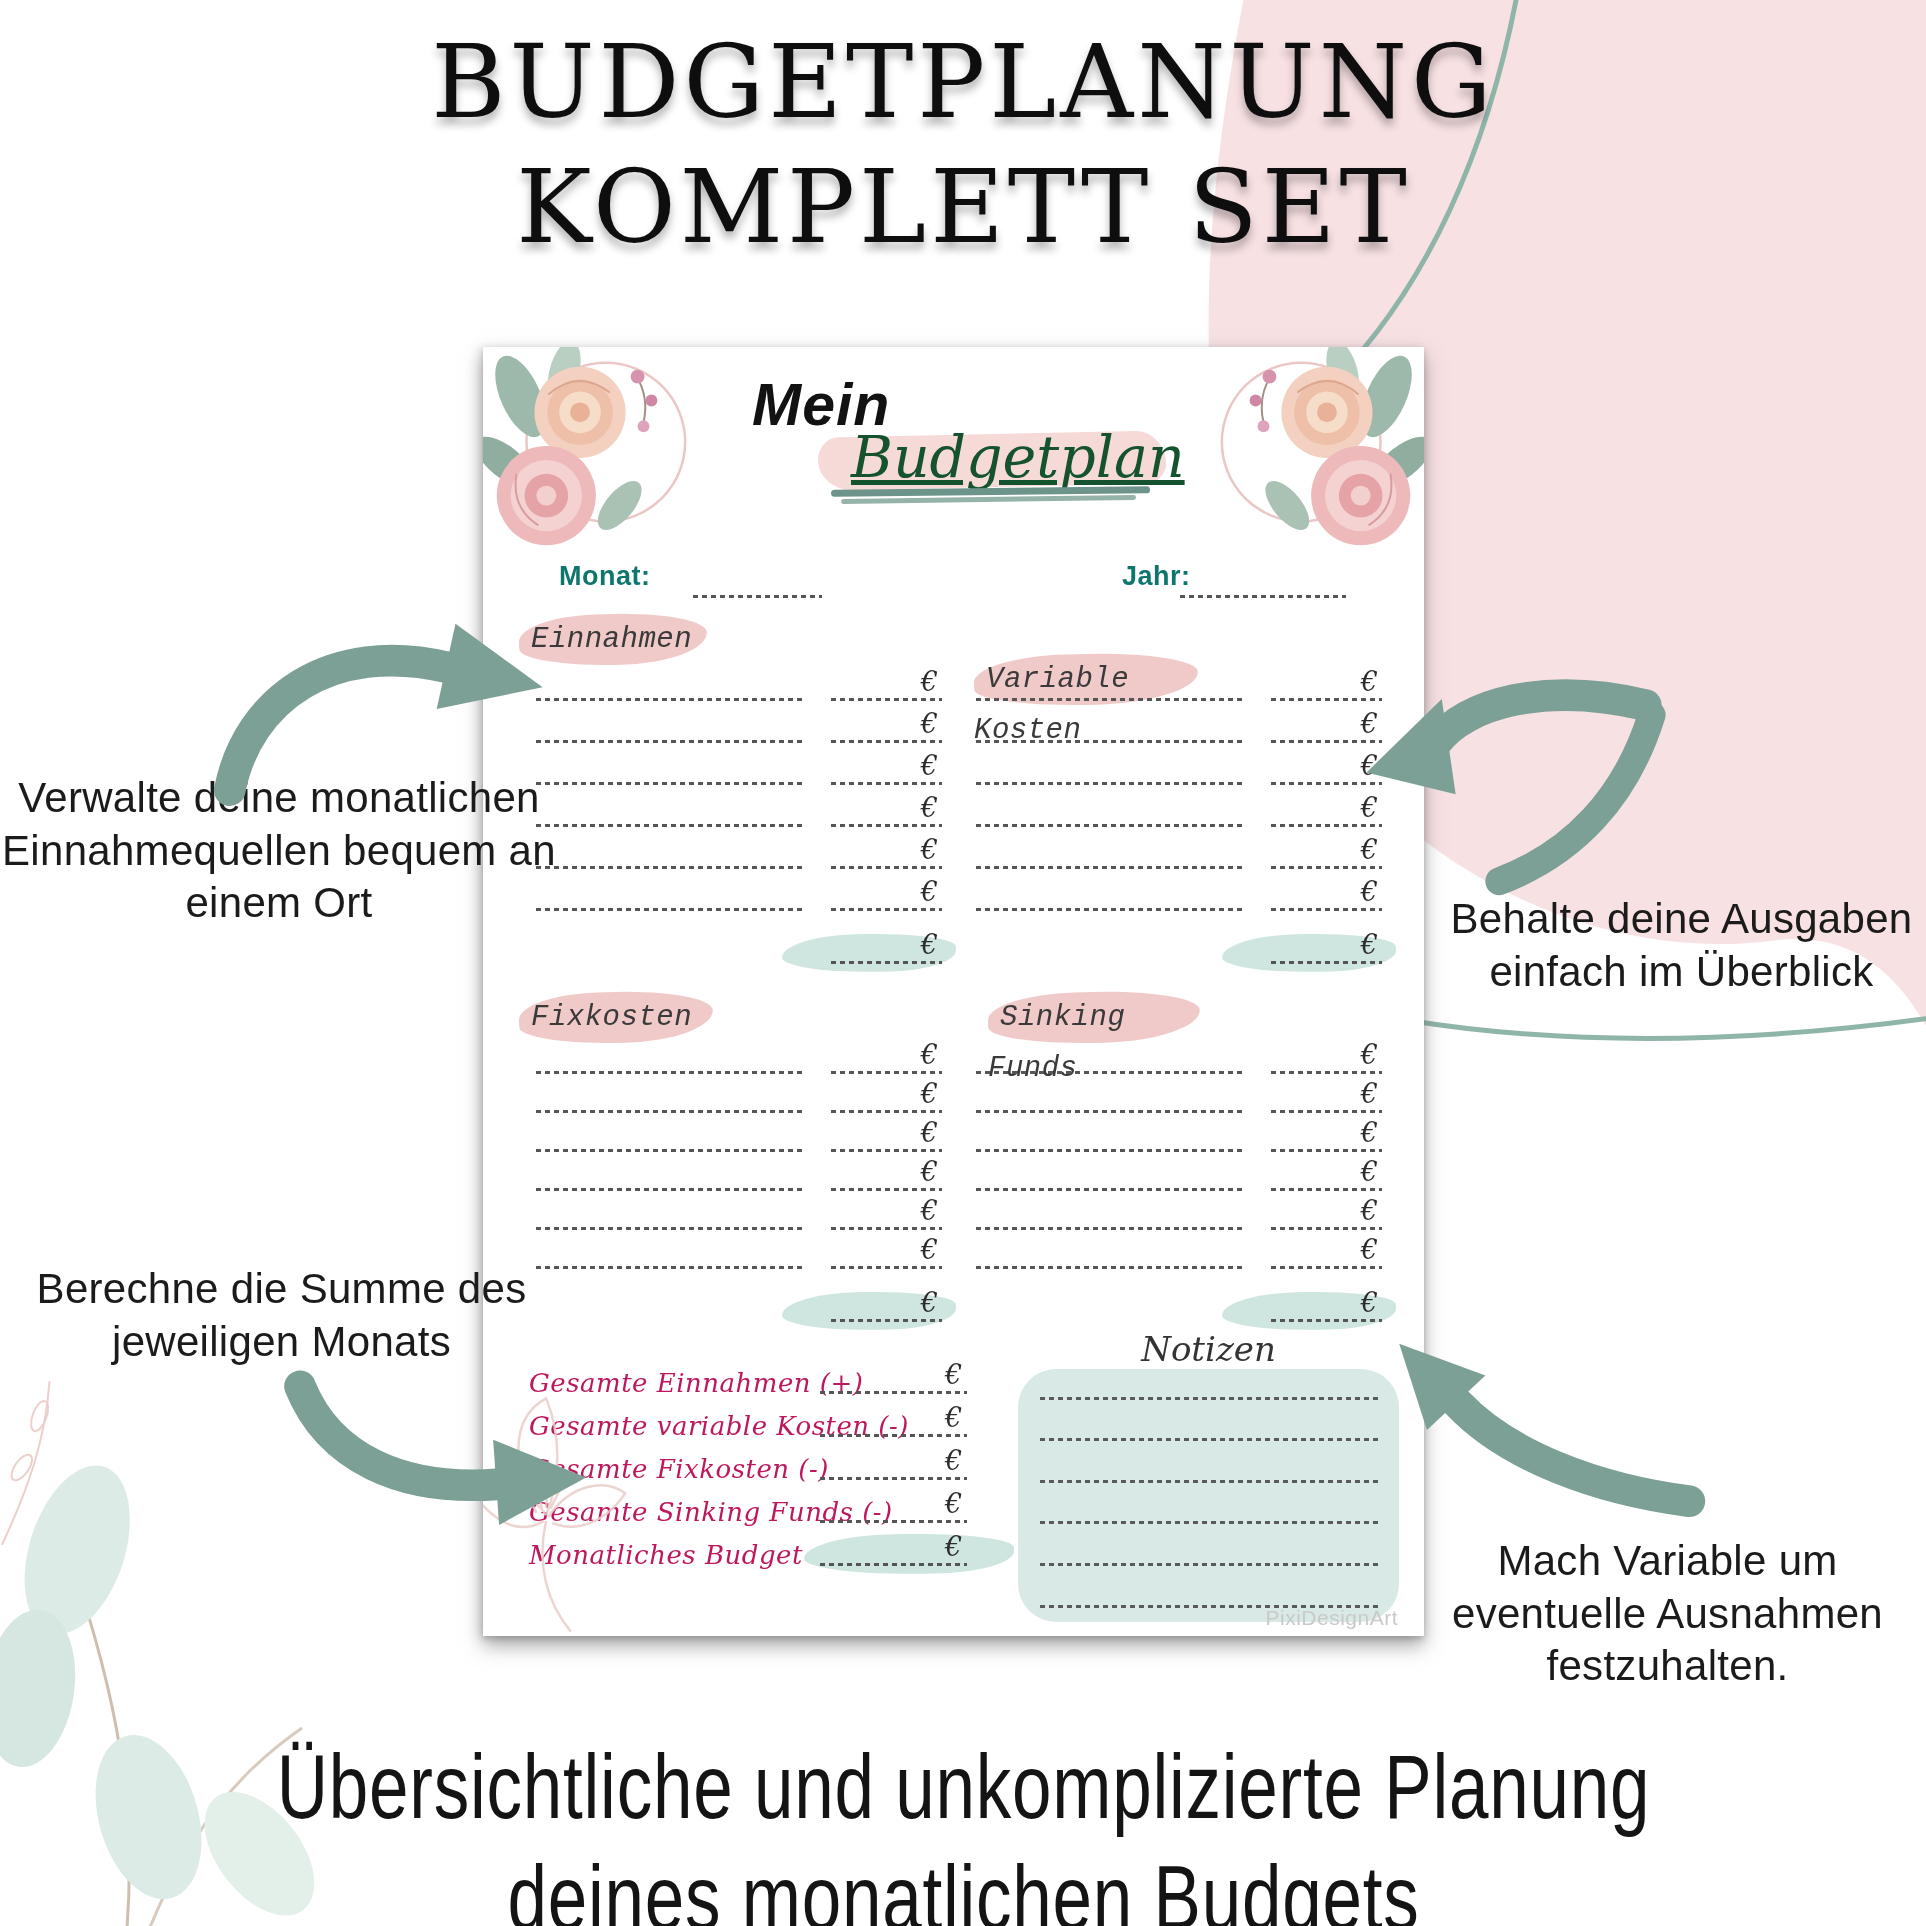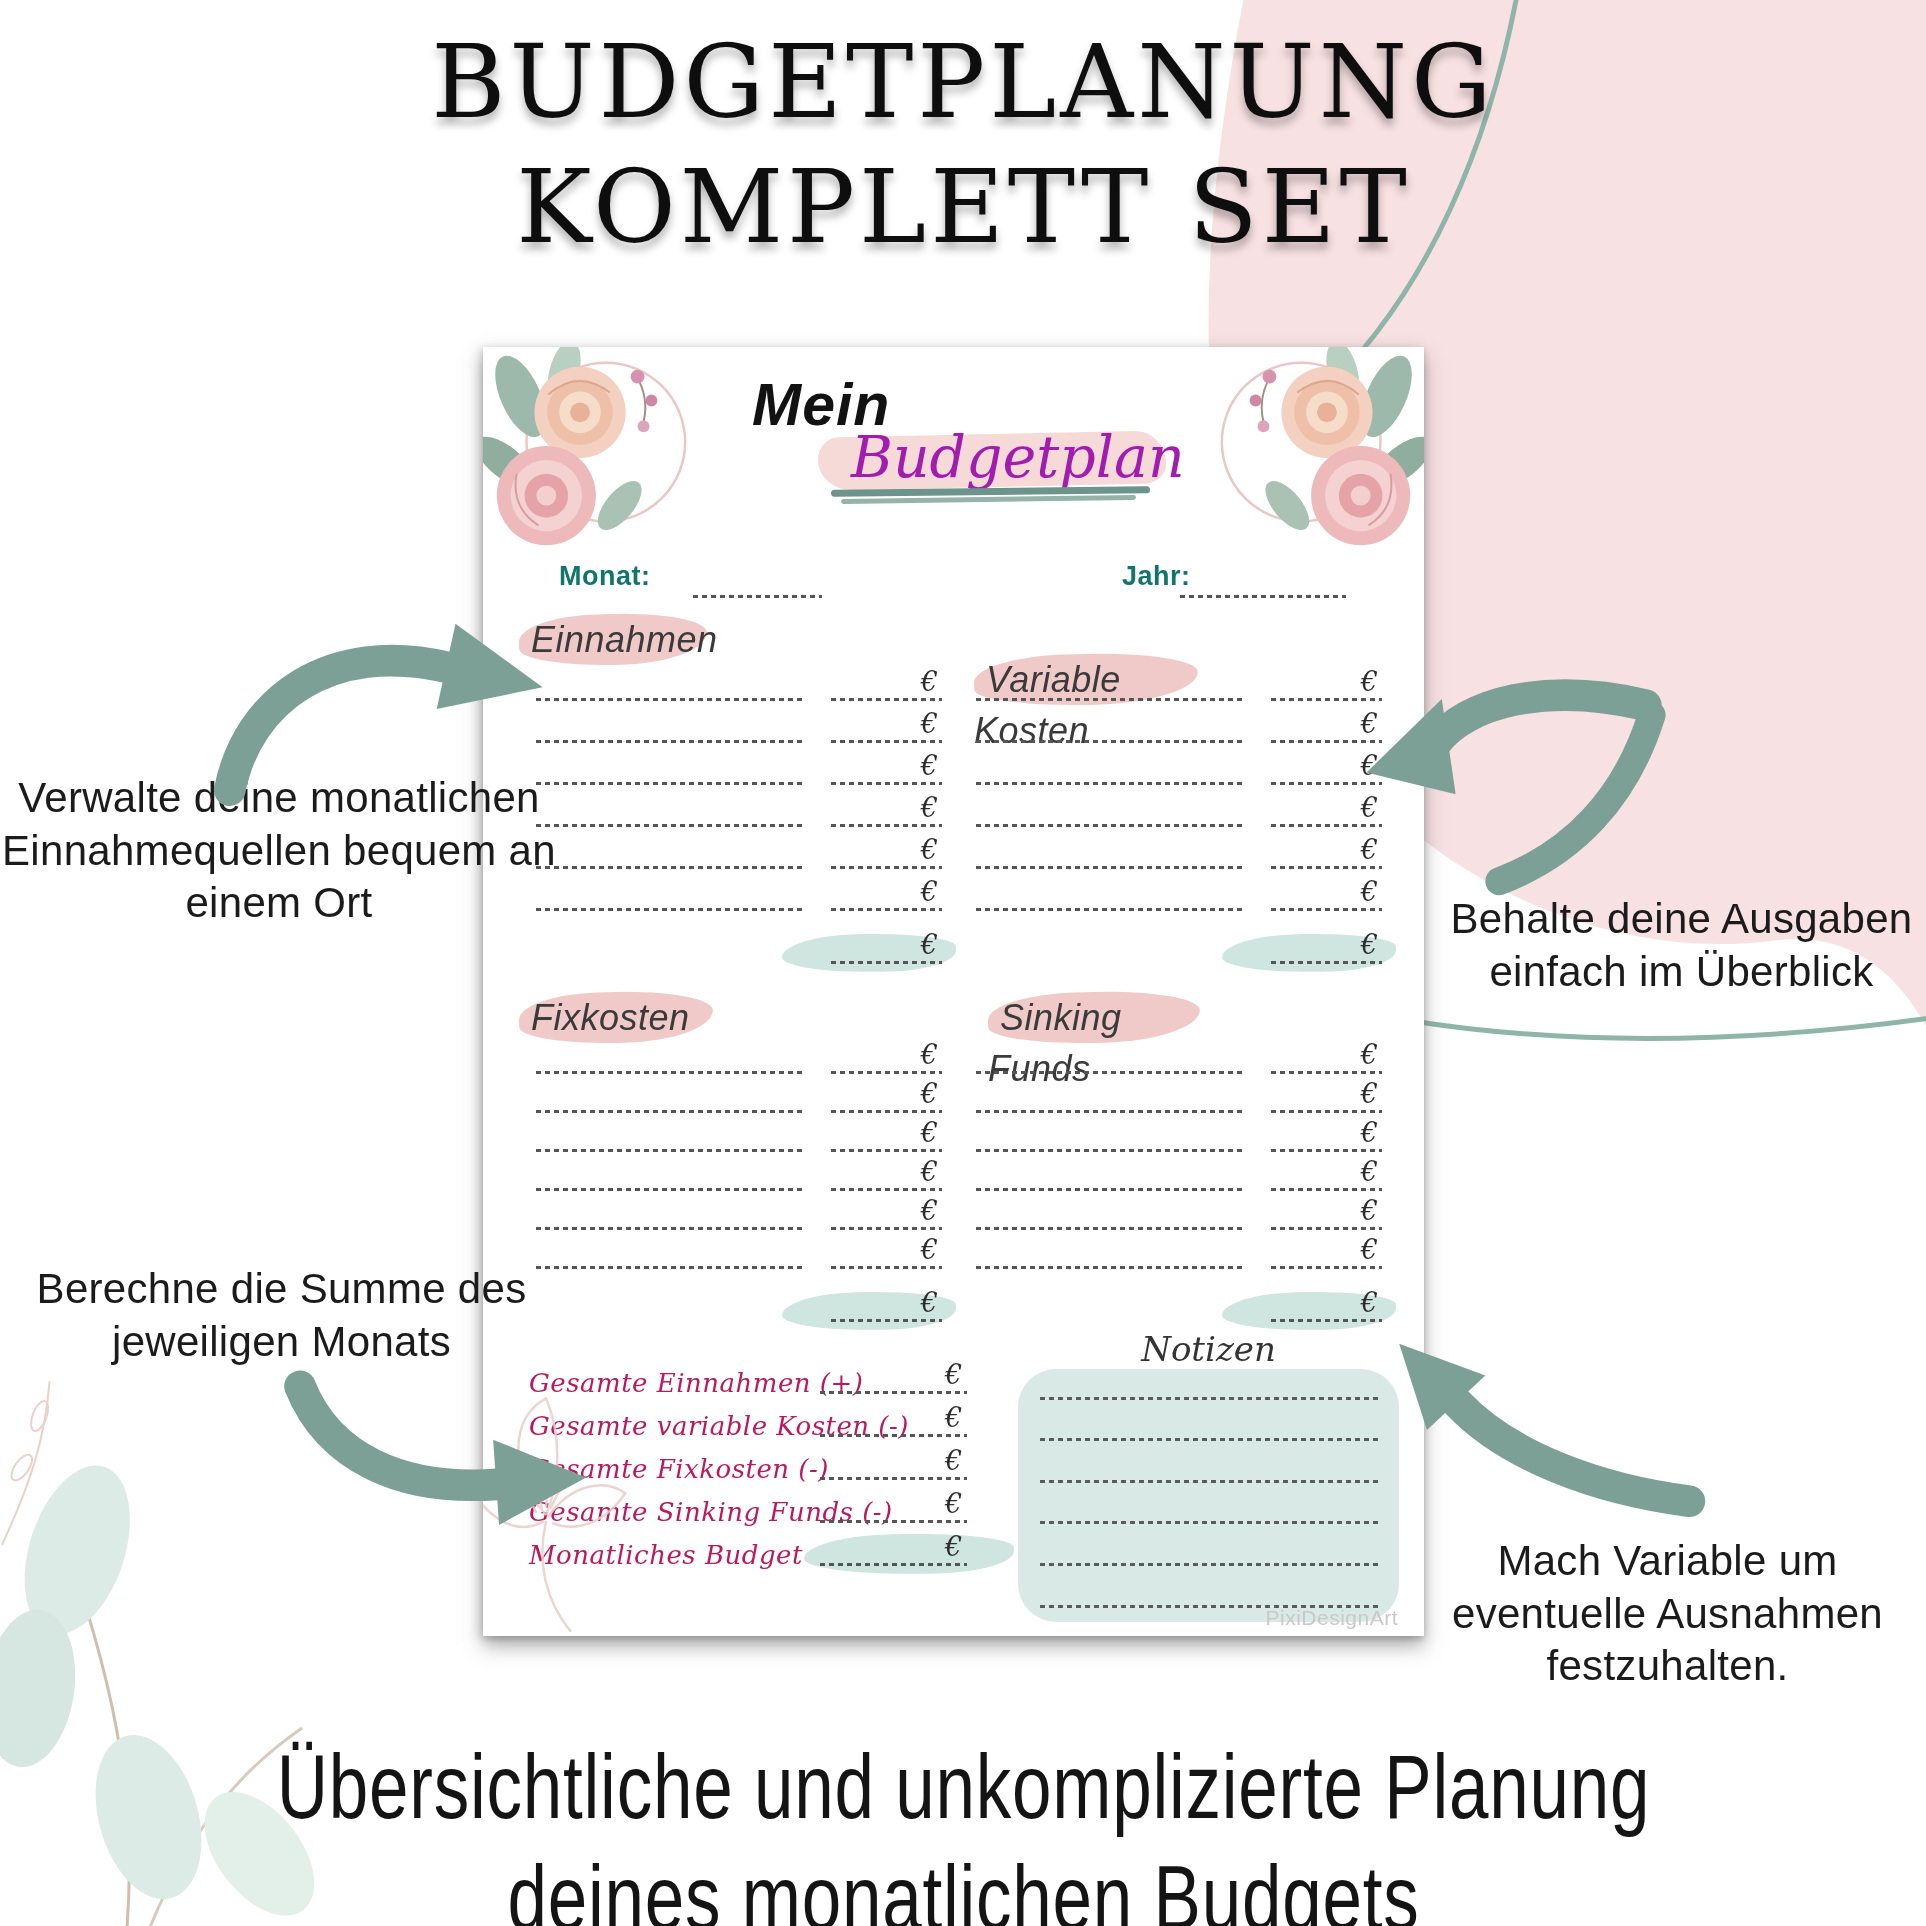--- a/index.html
+++ b/index.html
@@ -40,36 +40,36 @@
   .floral{position:absolute;width:233px;height:233px;}
   .fl{left:-14px;top:-12px;}
   .fr{right:-14px;top:-12px;transform:scaleX(-1);}
 
   .mein{left:269px;top:24px;font-style:italic;font-weight:bold;font-size:59px;
         color:#121212;letter-spacing:1px;}
   .bp-brush{left:335px;top:87px;width:348px;height:53px;background:var(--brush-pink-light,#f6dad7);
         border-radius:28px 40px 30px 44px/30px 44px 26px 40px;transform:rotate(-1.2deg);}
   .bp-script{left:368px;top:77px;width:317px;text-align:center;
         font-family:"DejaVu Serif","Liberation Serif",serif;font-style:italic;
-        font-size:57px;color:#a21caf;}
+        font-size:57px;color:#14532d;text-decoration:underline;}
   .bp-u1{left:348px;top:141px;width:319px;height:7px;background:#6d948b;border-radius:4px;transform:rotate(-0.6deg);}
   .bp-u2{left:358px;top:150px;width:295px;height:5px;background:var(--sage,#7ca095);opacity:.8;border-radius:3px;transform:rotate(-0.8deg);}
 
   .field-label{font-weight:bold;font-size:27px;color:#0f766e;letter-spacing:0.5px;}
   #monat-label{left:76px;top:214px;}
   #jahr-label{left:639px;top:214px;}
   .dash{background-image:repeating-linear-gradient(90deg,#555 0 5px,transparent 5px 9px);height:3px;}
   #monat-line{left:210px;top:248px;width:129px;}
   #jahr-line{left:697px;top:248px;width:166px;}
 
   .sec-head{position:absolute;height:51px;}
   .sec-brush{position:absolute;inset:0;background:var(--brush-pink,#f0cac8);
         border-radius:45% 55% 50% 60%/55% 45% 65% 40%;transform:rotate(-1.6deg);}
-  .sec-label{position:relative;font-family:Liberation Sans, sans-serif;font-style:italic;
-        font-size:36px;color:#3a3a3a;line-height:51px;padding-left:12px;letter-spacing:0.5px;text-align:center;}
+  .sec-label{position:relative;font-family:Liberation Mono, monospace;font-style:italic;
+        font-size:29px;color:#3a3a3a;line-height:51px;padding-left:12px;letter-spacing:0.5px;text-align:center;}
   #sec-einnahmen{left:36px;top:267px;width:188px;}
   #sec-variable{left:491px;top:267px;width:224px;margin-top:40px;}
   #sec-fixkosten{left:36px;top:645px;width:194px;}
   #sec-sinking{left:505px;top:645px;width:212px;}
 
   .col{position:absolute;width:406px;}
   #col-einnahmen{left:53px;top:317px;}
   #col-variable{left:493px;top:317px;}
   #col-fixkosten{left:53px;top:693px;}
   #col-sinking{left:493px;top:693px;}

